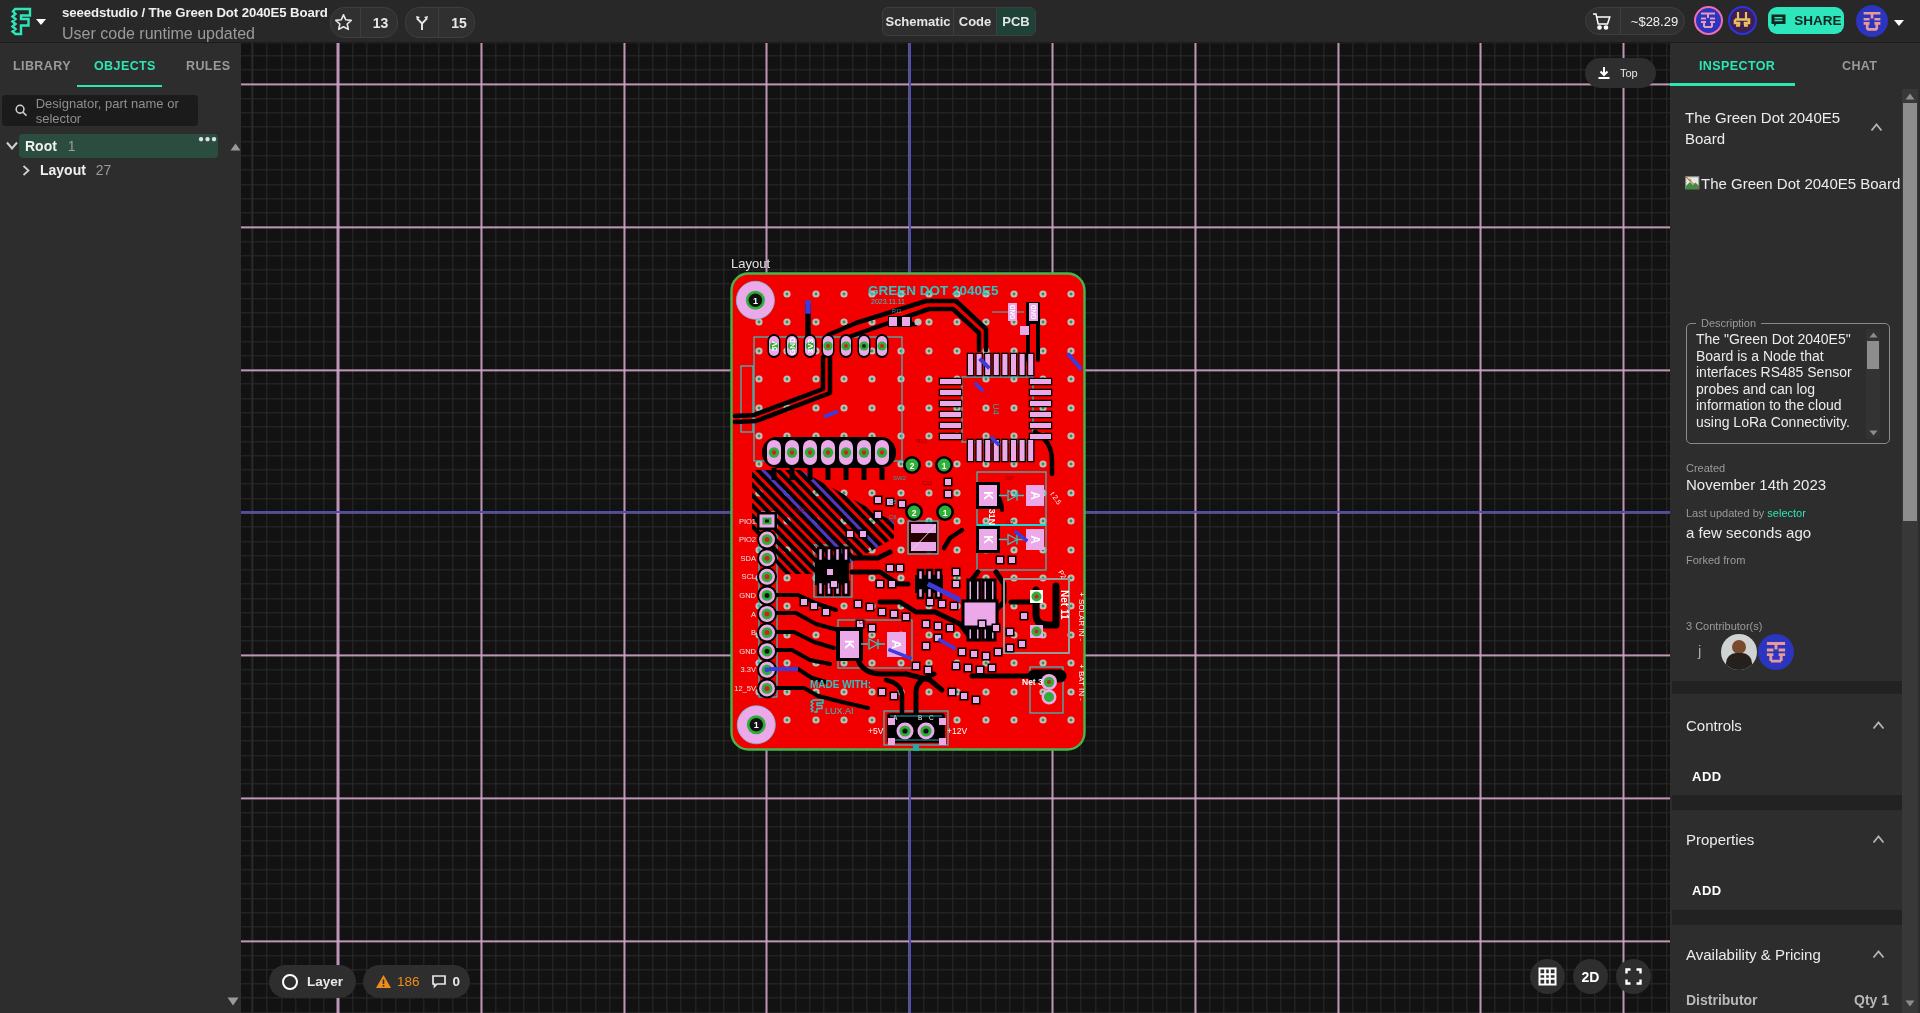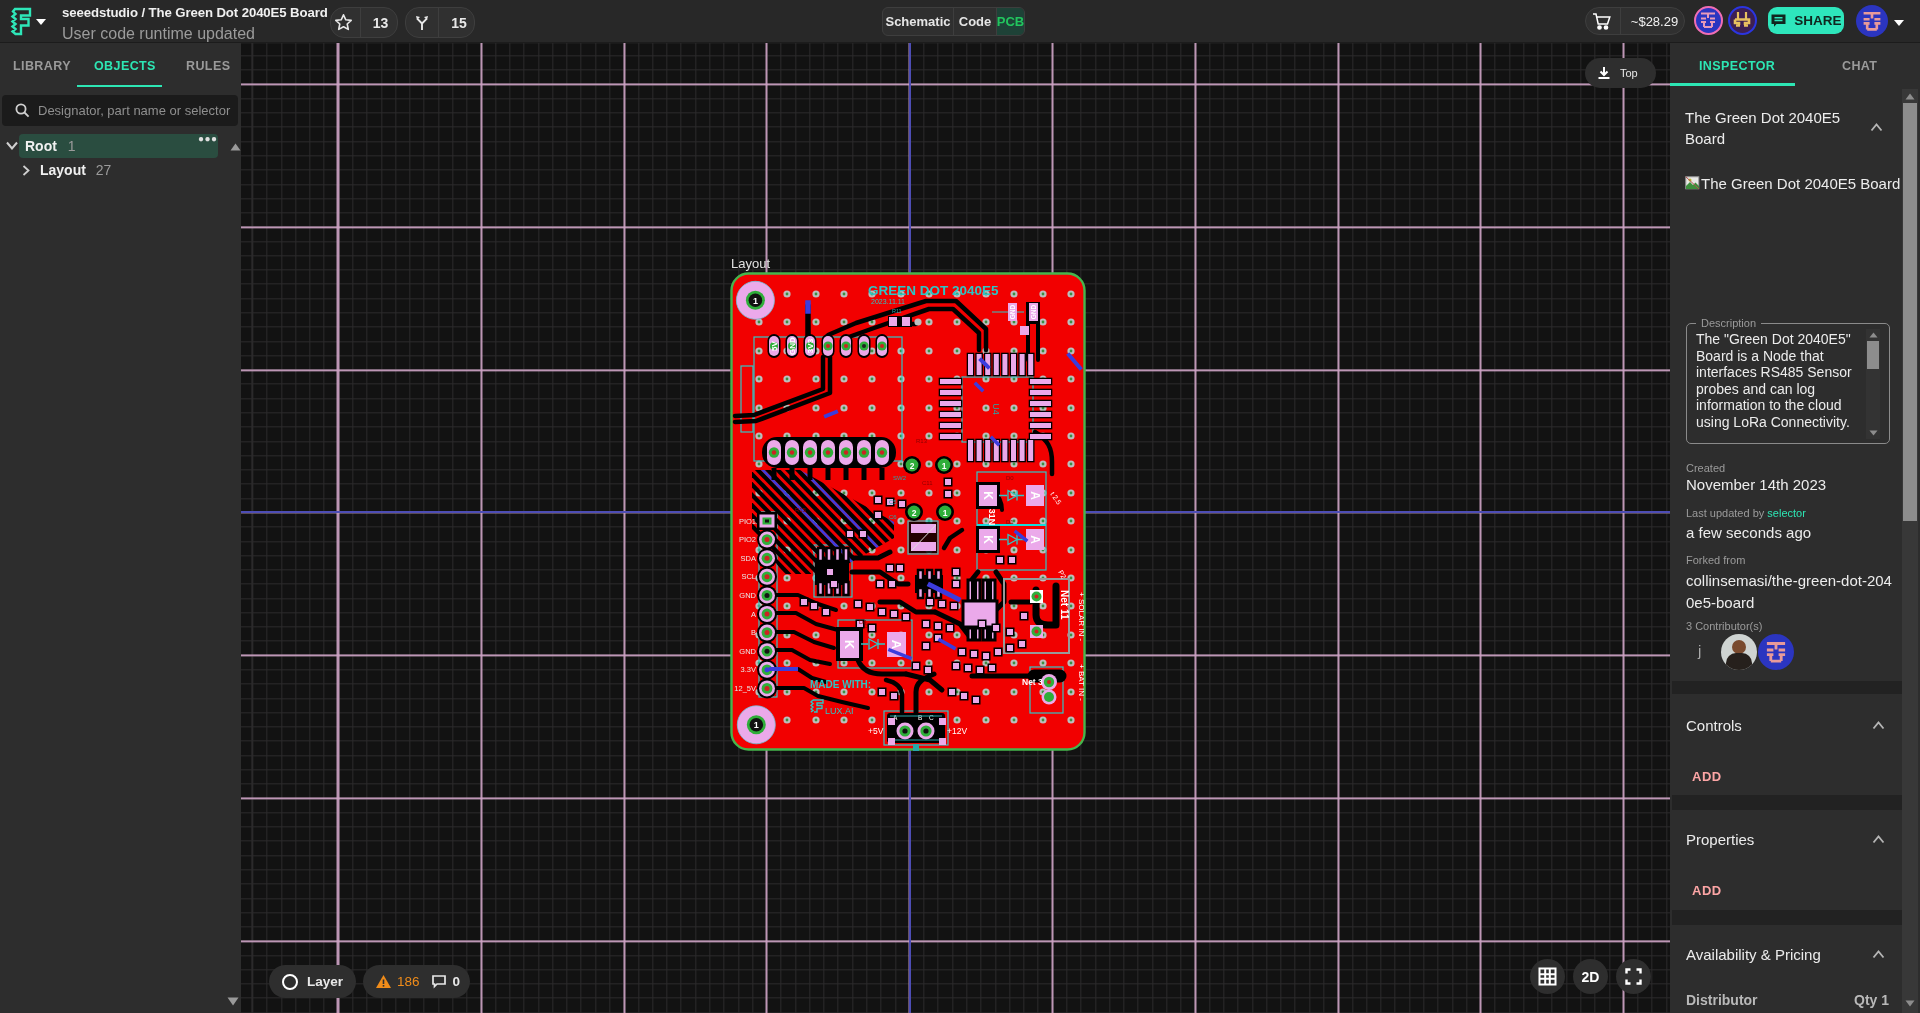--- a/index.html
+++ b/index.html
@@ -9,21 +9,21 @@
 #canvas{position:absolute;left:241px;top:43px;width:1429px;height:970px;background-color:#121212;background-image:repeating-linear-gradient(to right, rgba(206,163,197,0.9) 0 2px, transparent 2px 142.8px),repeating-linear-gradient(to bottom, rgba(206,163,197,0.9) 0 2px, transparent 2px 142.8px),repeating-linear-gradient(to right, #2b2a2b 0 1px, transparent 1px 14.28px),repeating-linear-gradient(to bottom, #2b2a2b 0 1px, transparent 1px 14.28px);background-position:96.5px 0, 0 40.4px, 11.32px 0, 0 12.34px;}
 .btn{position:absolute;background:#303030;border:1px solid #3e3e3e;border-radius:14px;display:flex;align-items:center;justify-content:center}
 .seg{display:flex;align-items:center;justify-content:center;color:#e6e6e6;font-size:13px;font-weight:bold}
 .tb-title{color:#f0f0f0;font-size:13.2px;font-weight:bold;letter-spacing:-0.1px}
 .tb-sub{color:#9b9b9b;font-size:16px}
 .tab{font-size:12.5px;font-weight:bold;letter-spacing:0.4px;color:#9a9a9a}
 .tab.on{color:#2de6b4}
 .pill{position:absolute;background:#2e2e2e;border-radius:17px;display:flex;align-items:center;color:#e8e8e8}
 .gray-lab{color:#9b9b9b;font-size:11px}
 .white-t{color:#ececec;font-size:15px}
-.addbtn{color:#fca5a5;font-size:13px;font-weight:bold;letter-spacing:0.5px}
+.addbtn{color:#ffffff;font-size:13px;font-weight:bold;letter-spacing:0.5px}
 .sect{color:#ececec;font-size:15px}
 </style></head><body>
 
 <div id="canvas">
   <div class="abs" style="left:667.7px;top:0;width:2px;height:970px;background:#4d4db5"></div>
   <div class="abs" style="left:0;top:468.4px;width:1429px;height:2px;background:#4d4db5"></div>
   <div class="abs" style="left:490px;top:213px;color:#e2e2e2;font-size:13px">Layout</div>
   <svg width="356" height="479" viewBox="0 0 356 479" xmlns="http://www.w3.org/2000/svg" style="position:absolute;left:489px;top:229px">
       <rect x="1.5" y="1.5" width="353" height="476" rx="17" fill="#f20000" stroke="#46b54c" stroke-width="2.4"></rect>
       <g fill="#bdbdbd">
@@ -1006,21 +1006,21 @@
         </g>
         <path d="M3,2 L7,3 L4,6 Z" fill="#e8e8e8"></path>
         <path d="M15,2 L11,3 L14,6 Z" fill="#e8e8e8"></path>
       </svg>
     <div style="width:1px;height:31px;background:#3e3e3e"></div>
     <span style="color:#e8e8e8;font-size:14px;font-weight:bold;margin-left:12px;">15</span>
   </div>
   <div class="abs" style="left:882px;top:7px;height:29px;display:flex;border:1px solid #3e3e3e;border-radius:6px;background:#2f2f2f;overflow:hidden">
     <div class="seg" style="width:71px;border-right:1px solid #3e3e3e">Schematic</div>
     <div class="seg" style="width:43px;border-right:1px solid #3e3e3e">Code</div>
-    <div class="seg" style="width:27px;background:#1e4237;color:#22c55e">PCB</div>
+    <div class="seg" style="width:38px;background:#1e4237;color:#e5e5e5">PCB</div>
   </div>
   <div class="btn" style="left:1585px;top:7px;width:100px;height:28px">
     <svg width="20" height="19" viewBox="0 0 20 19" style="margin-right:8px">
         <g stroke="#fff" stroke-width="1.5" fill="none">
           <path d="M1,2 L4,2 L6.2,12 L15.5,12 L17.8,5 L5,5"></path>
           <circle cx="7.5" cy="15.5" r="1.6" fill="#fff"></circle>
           <circle cx="14" cy="15.5" r="1.6" fill="#fff"></circle>
         </g>
       </svg>
     <div style="width:1px;height:28px;background:#3e3e3e"></div>
@@ -1059,21 +1059,21 @@
   <svg class="abs" style="left:1893px;top:19px" width="12" height="8" viewBox="0 0 12 8">
       <path d="M1,1 L6,7 L11,1 Z" fill="#fff"></path>
     </svg>
 </div>
 
 <div id="lpanel">
   <div class="abs tab" style="left:13px;top:16px">LIBRARY</div>
   <div class="abs tab on" style="left:94px;top:16px">OBJECTS</div>
   <div class="abs tab" style="left:186px;top:16px">RULES</div>
   <div class="abs" style="left:77px;top:42px;width:85px;height:2px;background:#2de6b4"></div>
-  <div class="abs" style="left:2px;top:52px;width:236px;height:31px;background:#1b1b1b;border-radius:4px;display:flex;align-items:center">
+  <div class="abs" style="left:2px;top:52px;width:196px;height:31px;background:#1b1b1b;border-radius:4px;display:flex;align-items:center">
     <svg width="15" height="15" style="margin-left:13px" viewBox="0 0 15 15">
         <circle cx="6" cy="6" r="4.6" stroke="#d0d0d0" stroke-width="1.8" fill="none"></circle>
         <path d="M9.5,9.5 L13.6,13.6" stroke="#d0d0d0" stroke-width="1.8"></path>
       </svg>
     <span style="color:#8f8f8f;font-size:13px;margin-left:8px">Designator, part name or selector</span>
   </div>
   <svg class="abs" style="left:6px;top:98px" width="12" height="9" viewBox="0 0 12 9">
       <path d="M1,1.5 L6,7.5 L11,1.5" stroke="#cfcfcf" stroke-width="2" fill="none"></path>
     </svg>
   <div class="abs" style="left:19px;top:91px;width:199px;height:24px;background:#2a4d40;border-radius:4px"></div>
@@ -1128,21 +1128,20 @@
     </svg>
   <div class="abs" style="left:197px;top:298px;width:12px;height:28px;background:#8d8d8d"></div>
   <svg class="abs" style="left:199px;top:387px" width="9" height="6" viewBox="0 0 9 6">
       <path d="M4.5,5.5 L8.5,0.5 L0.5,0.5 Z" fill="#8d8d8d"></path>
     </svg>
   <div class="abs gray-lab" style="left:16px;top:419px">Created</div>
   <div class="abs white-t" style="left:16px;top:433px">November 14th 2023</div>
   <div class="abs gray-lab" style="left:16px;top:464px">Last updated by <span style="color:#2de6b4">selector</span></div>
   <div class="abs white-t" style="left:16px;top:481px">a few seconds ago</div>
   <div class="abs gray-lab" style="left:16px;top:511px">Forked from</div>
-  <div class="abs white-t" style="left:16px;top:527px;width:212px;line-height:22px;word-break:break-all">collinsemasi/the-green-dot-2040e5-board</div>
   <div class="abs gray-lab" style="left:16px;top:577px">3 Contributor(s)</div>
   <div class="abs" style="left:28px;top:599px;color:#aaa;font-size:15px">j</div>
   <div class="abs" style="left:51px;top:591px;width:36px;height:36px;border-radius:50%;background:#cfd4d2;overflow:hidden">
     <div style="position:absolute;left:11px;top:6px;width:14px;height:14px;border-radius:50%;background:#7a4a2e"></div>
     <div style="position:absolute;left:5px;top:19px;width:26px;height:18px;border-radius:10px 10px 0 0;background:#26201c"></div>
   </div>
   <div class="abs" style="left:88px;top:591px;width:36px;height:36px;border-radius:50%;background:#2b35c0">
     <svg width="26" height="26" style="margin:5px" viewBox="0 0 20 20">
         <g stroke="#e89a9a" stroke-width="2.2" fill="none">
           <path d="M3,3.5 L17,3.5 M10,3.5 L10,8 M3,8.5 L8,8.5 M12,8.5 L17,8.5 M3,12 L8,12 M12,12 L17,12 M6,12 L6,17 M14,12 L14,17 M6,17 L14,17"></path>

